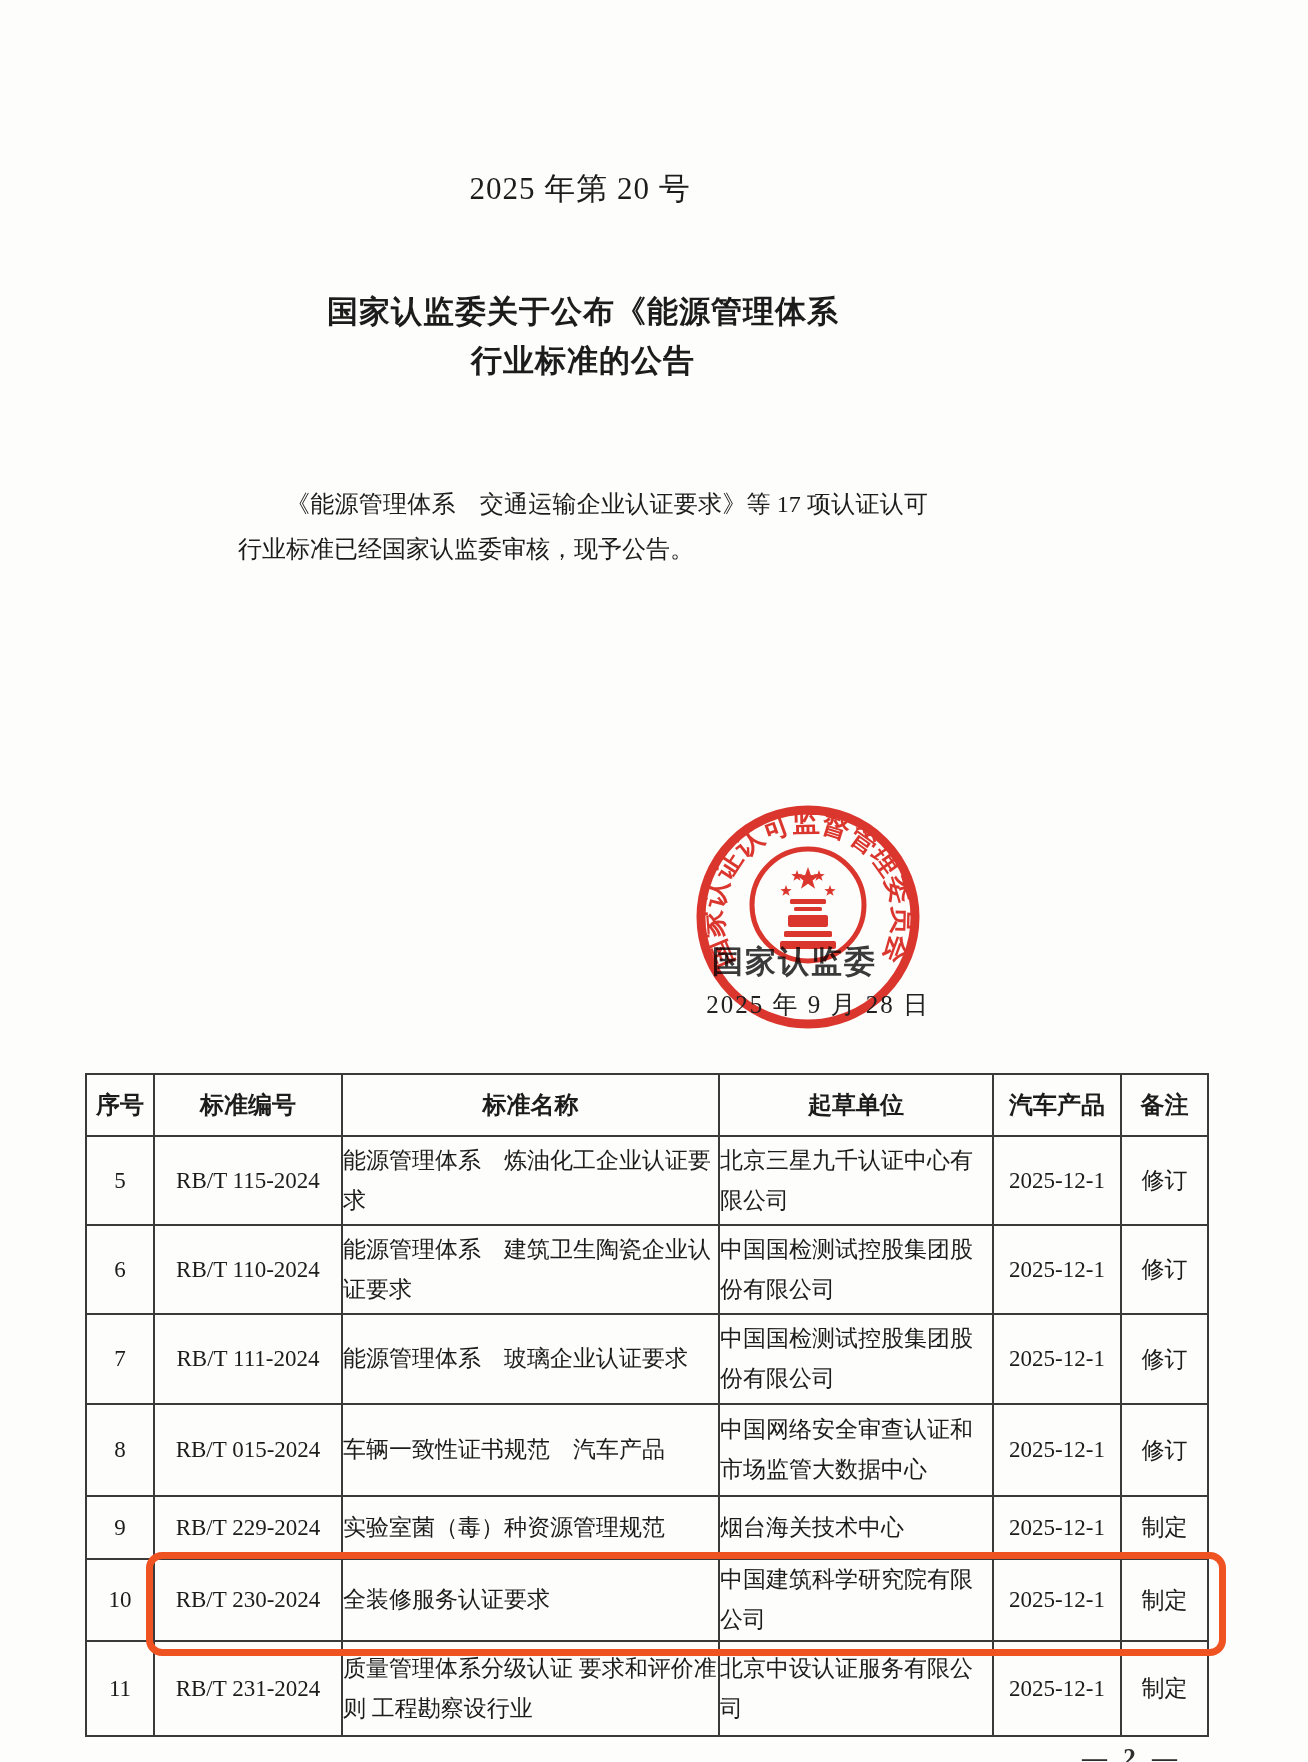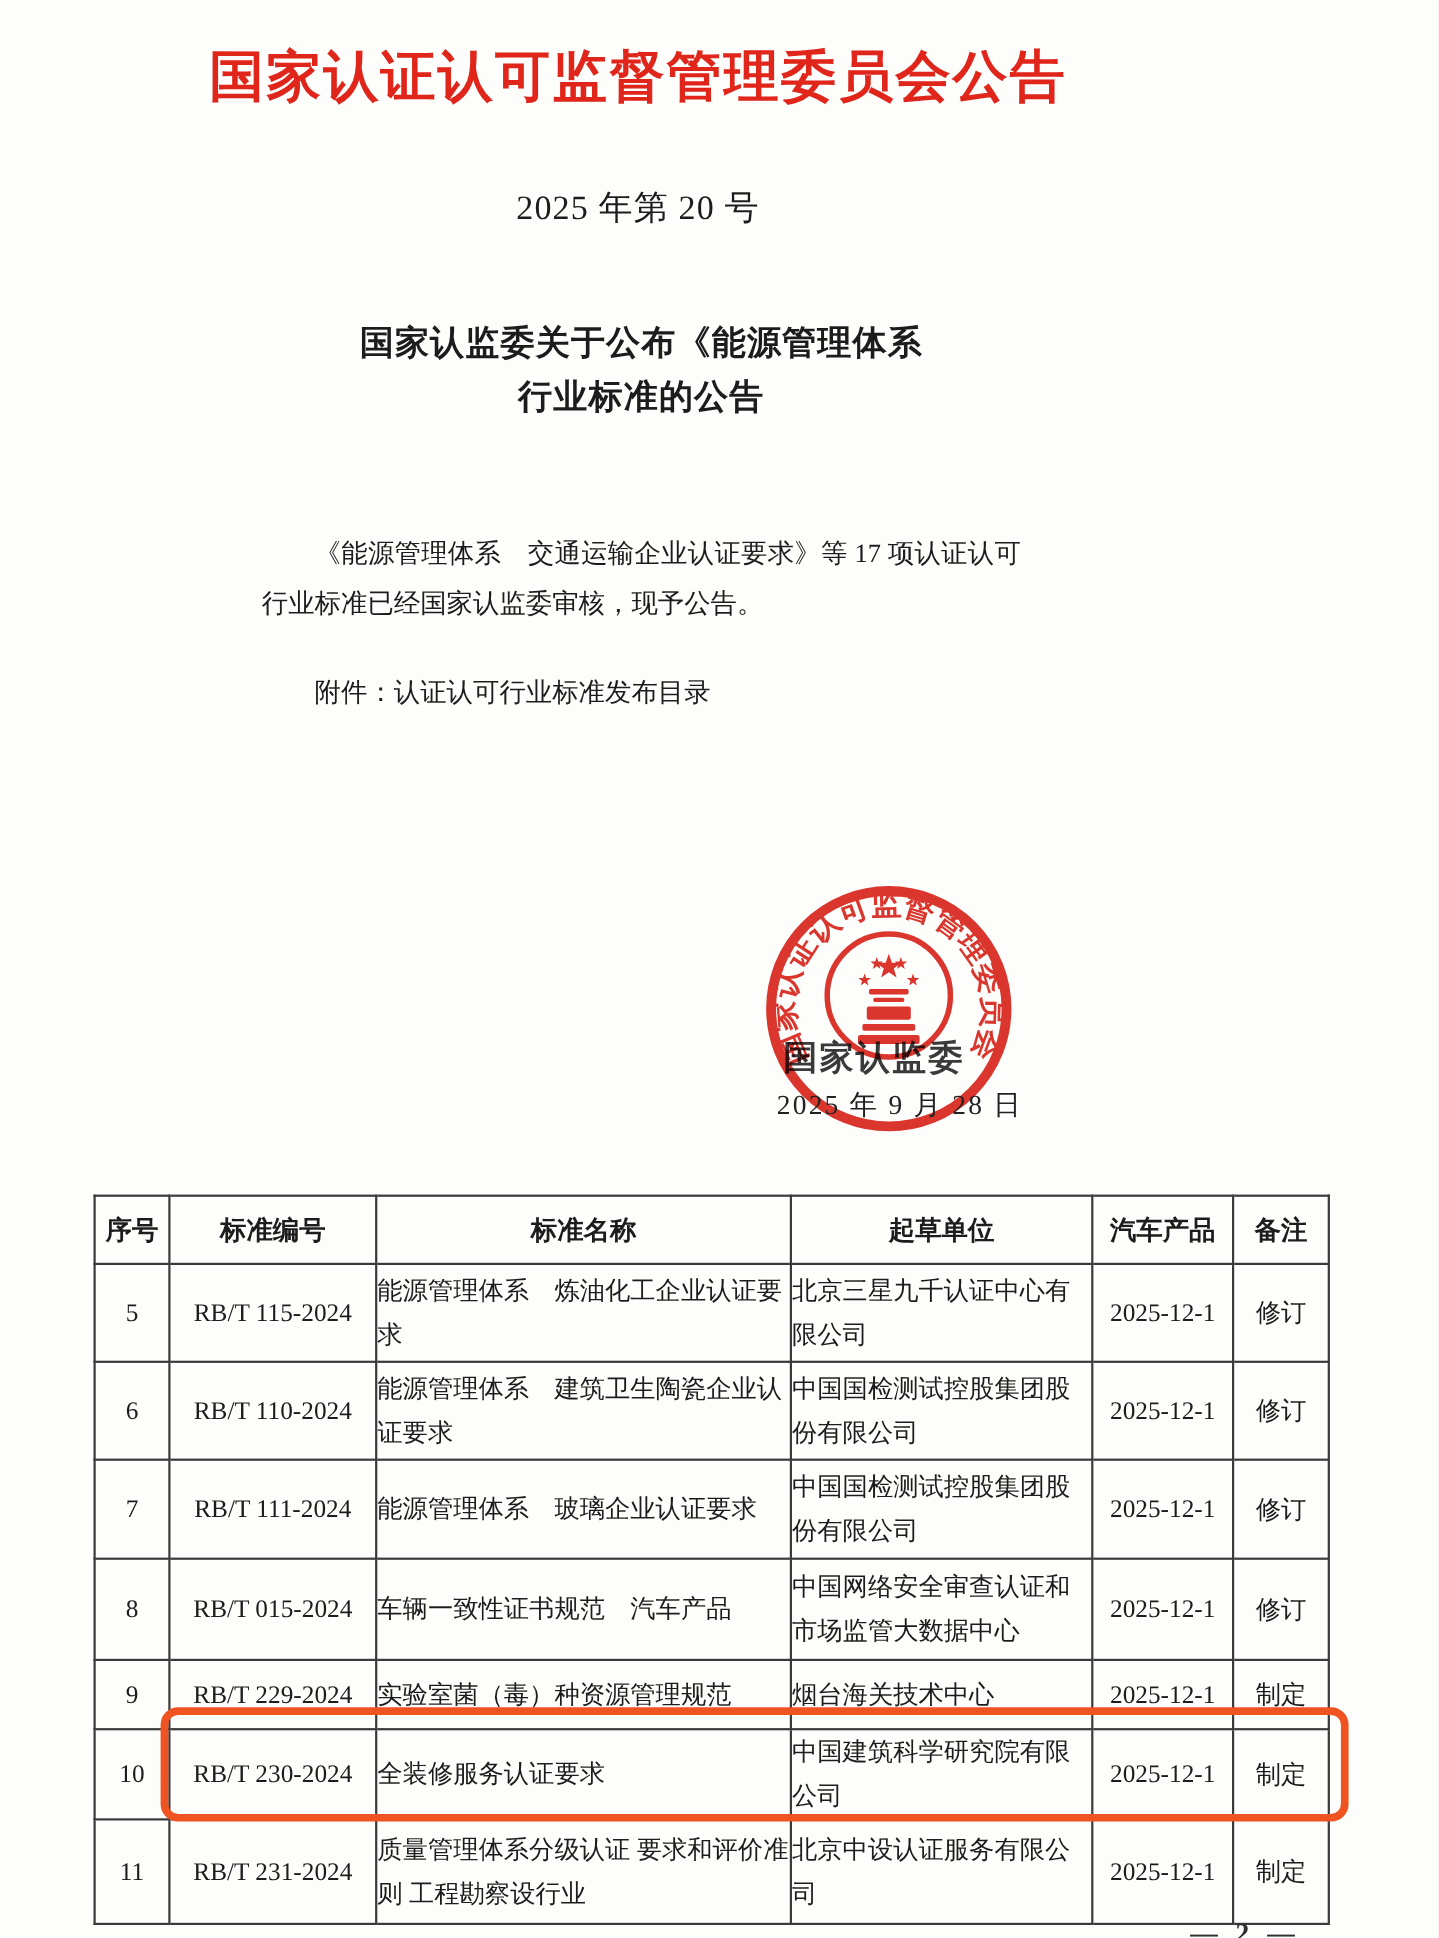--- a/index.html
+++ b/index.html
@@ -57,21 +57,21 @@
   }
   .seal-date{
     position:absolute;left:668px;top:988px;width:300px;
     text-align:center;font-size:25px;letter-spacing:2px;
     z-index:3;color:#222;
   }
   
   .std-table{
     position:absolute;left:85px;top:1073px;
     border-collapse:collapse;table-layout:fixed;width:1122px;
-    font-size:23px;color:var(--ink);margin-top:13px;
+    font-size:23px;color:var(--ink);
   }
   .std-table th,.std-table td{
     border:2px solid var(--line);
     vertical-align:middle;
     padding:0;
     overflow:hidden;
   }
   .std-table thead tr{height:62px;}
   .std-table th{font-size:24px;font-weight:bold;text-align:center;}
   .std-table tbody tr{height:89px;}
@@ -93,32 +93,30 @@
   .page-number{
     position:absolute;left:1082px;top:1744px;
     font-size:25px;letter-spacing:5px;font-weight:bold;color:#2e2e2e;
   }
 </style>
 </head>
 <body>
 
 <div class="page">
 
-  <h1 class="doc-title">国家认证认可监督管理委员会公告</h1>
 
   <div class="doc-number">2025 年第 20 号</div>
 
   <div class="notice-heading">
     <div>国家认监委关于公布《能源管理体系</div>
     <div>行业标准的公告</div>
   </div>
 
   <div class="body-text">
     <p>《能源管理体系　交通运输企业认证要求》等 17 项认证认可行业标准已经国家认监委审核，现予公告。</p>
-    <p class="attachment-line">附件：认证认可行业标准发布目录</p>
   </div>
 
   <div class="issuer-name">国家认监委</div>
 
   <svg class="seal" viewBox="0 0 228 228" aria-hidden="true">
     <defs>
       <path id="sealArc" d="M 41.1 159.6 A 86 86 0 1 1 186.9 159.6" fill="none"></path>
       <polygon id="star" points="0,-12 2.82,-3.88 11.41,-3.71 4.57,1.48 7.05,9.71 0,4.8 -7.05,9.71 -4.57,1.48 -11.41,-3.71 -2.82,-3.88"></polygon>
     </defs>
     <circle cx="114" cy="114" r="107" fill="none" stroke="#d9251c" stroke-width="9"></circle>

